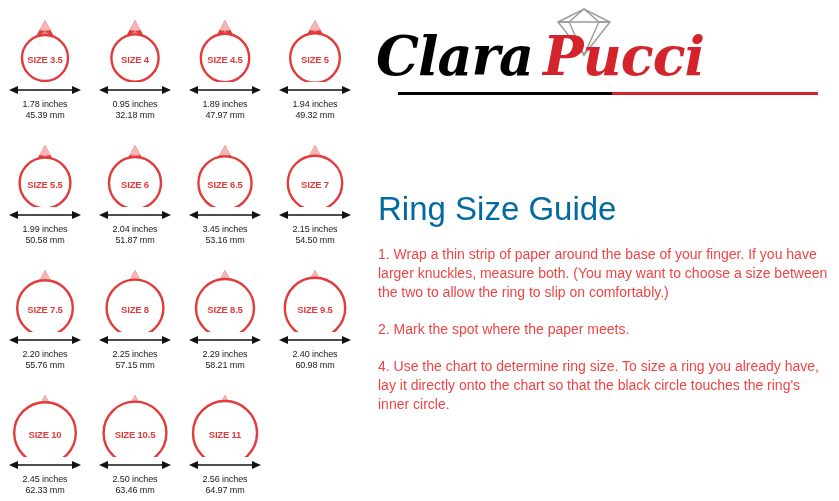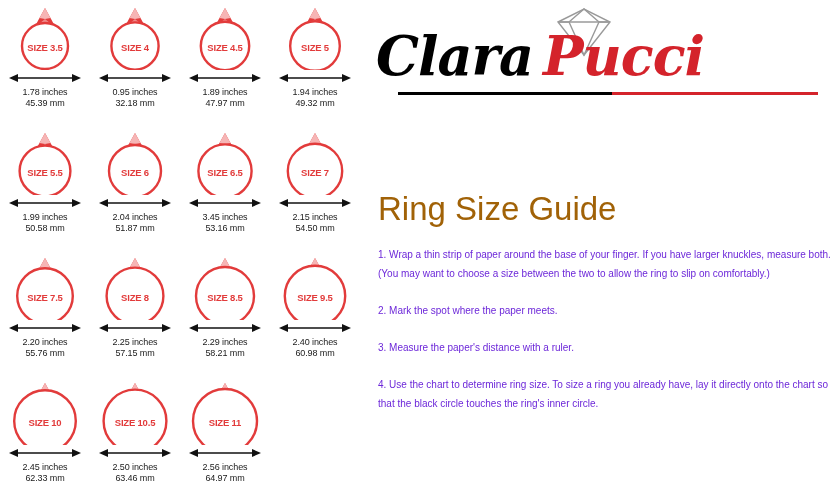--- a/index.html
+++ b/index.html
@@ -33,21 +33,21 @@
     grid-template-rows: repeat(4, 125px);
   }
   .ring-cell {
     position: relative;
     width: 90px;
     height: 125px;
     display: flex;
     flex-direction: column;
     align-items: center;
     justify-content: flex-start;
-    padding-top: 2px;
+    padding-top: 14px;
     box-sizing: border-box;
   }
   .ring-art {
     position: relative;
     width: 78px;
     height: 68px;
   }
   .ring-art svg {
     display: block;
   }
@@ -138,33 +138,33 @@
     background: #d4232b;
     top: 88px;
   }
 
   .guide-title {
     position: absolute;
     left: 12px;
     top: 190px;
     font-size: 33px;
     font-weight: 400;
-    color: #a16207;
+    color: #0369a1;
     letter-spacing: 0px;
   }
   .steps {
     position: absolute;
     left: 12px;
     top: 245px;
     width: 455px;
   }
   .step {
-    font-size: 10px;
+    font-size: 14px;
     line-height: 19px;
-    color: #6d28d9;
+    color: #ef4444;
     margin-bottom: 18px;
   }
   .step:last-child { margin-bottom: 16px; }
 </style>
 </head>
 <body>
 
 <div class="page">
 
   <div class="ring-grid">
@@ -519,17 +519,16 @@
       </div>
       <div class="logo-underline"></div>
       <div class="logo-underline red"></div>
     </div>
 
     <div class="guide-title">Ring Size Guide</div>
 
     <div class="steps">
         <div class="step">1.  Wrap a thin strip of paper around the base of your finger. If you have larger knuckles, measure both. (You may want to choose a size between the two to allow the ring to slip on comfortably.)</div>
         <div class="step">2.  Mark the spot where the paper meets.</div>
-        <div class="step">3.  Measure the paper's distance with a ruler.</div>
         <div class="step">4.  Use the chart to determine ring size. To size a ring you already have, lay it directly onto the chart so that the black circle touches the ring's inner circle.</div>
       </div>
   </div>
 </div>
 
 </body></html>

